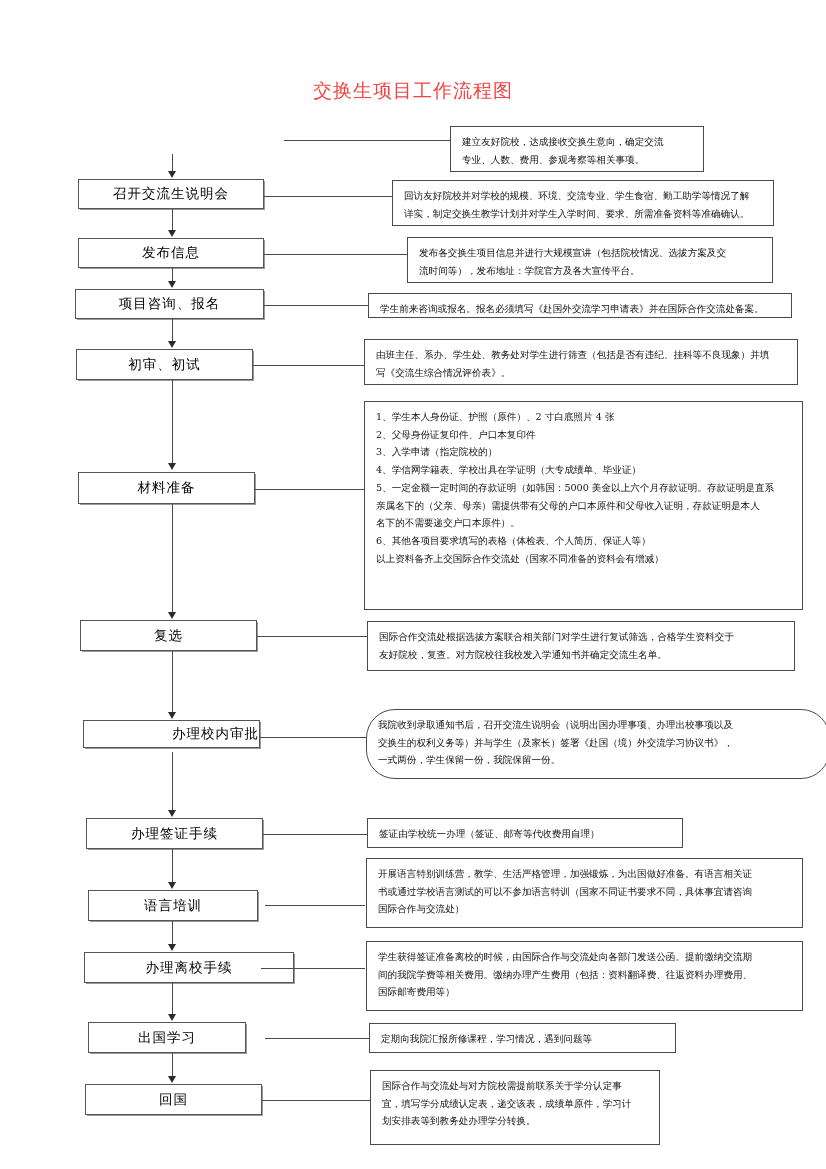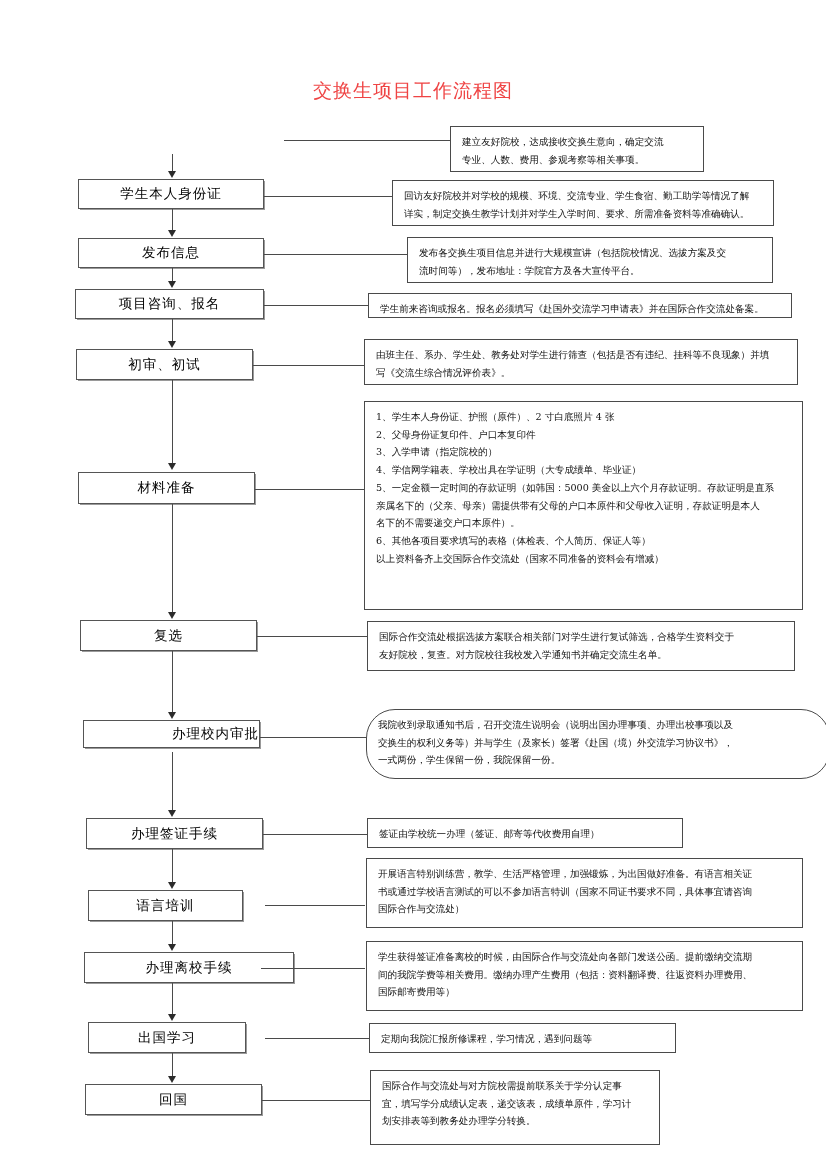--- a/index.html
+++ b/index.html
@@ -83,21 +83,21 @@
 </style>
 </head>
 <body>
 
 <div id="page">
 
   <div class="title">交换生项目工作流程图</div>
 
 
   <div class="node" style="left:78px; top:179px; width:186px; height:30px;">
-    <span>学生本人身份证</span>
+    <span>召开交流生说明会</span>
   </div>
 
   <div class="node" style="left:78px; top:238px; width:186px; height:30px;">
     <span>发布信息</span>
   </div>
 
   <div class="node" style="left:75px; top:289px; width:189px; height:30px;">
     <span>项目咨询、报名</span>
   </div>
 
@@ -114,21 +114,21 @@
   </div>
 
   <div class="node" style="left:83px; top:720px; width:177px; height:28px;justify-content:flex-end;">
     <span>办理校内审批</span>
   </div>
 
   <div class="node" style="left:86px; top:818px; width:177px; height:31px;justify-content:center;">
     <span>办理签证手续</span>
   </div>
 
-  <div class="node" style="left:88px; top:890px; width:155px; height:31px;">
+  <div class="node" style="left:88px; top:890px; width:170px; height:31px;">
     <span>语言培训</span>
   </div>
 
   <div class="node" style="left:84px; top:952px; width:210px; height:31px;">
     <span>办理离校手续</span>
   </div>
 
   <div class="node" style="left:88px; top:1022px; width:158px; height:31px;">
     <span>出国学习</span>
   </div>

